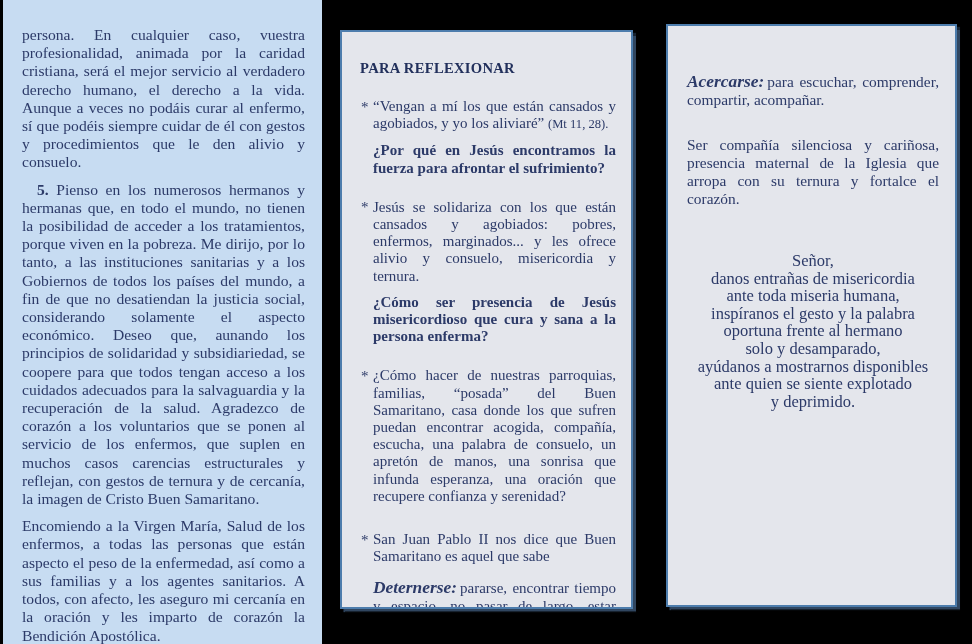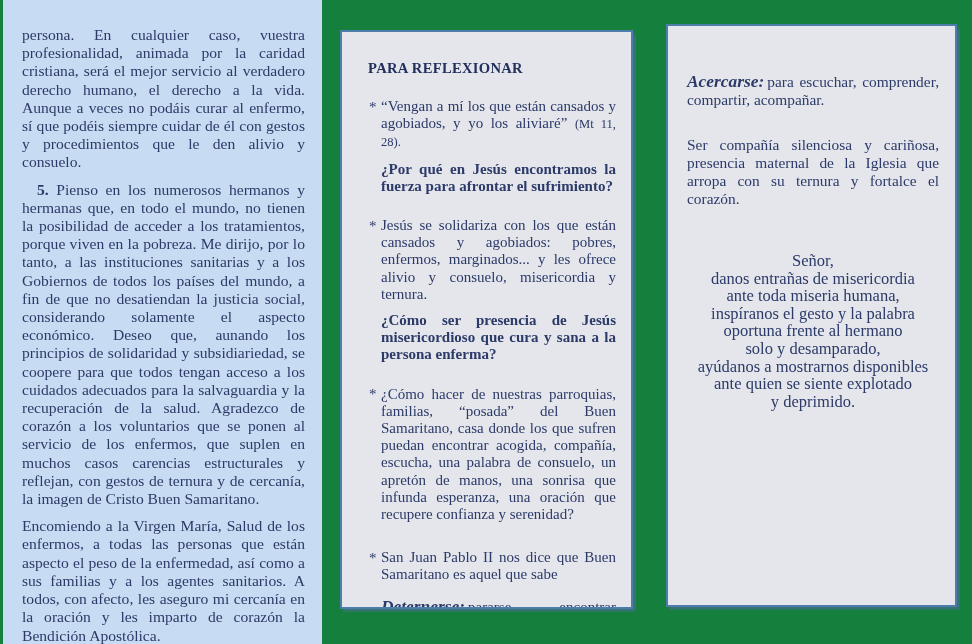--- a/index.html
+++ b/index.html
@@ -2,21 +2,21 @@
 <html><head>
 <meta charset="utf-8">
 <style>
   * { margin:0; padding:0; box-sizing:border-box; }
   html,body { background:#ffffff; }
   body {
     font-family:"Liberation Serif", serif;
     width:972px; height:644px;
     position:relative; overflow:hidden;
   }
-  .page { position:relative; width:972px; height:644px; background:#15803d; }
+  .page { position:relative; width:972px; height:644px; background:#000000; }
 
   
   .left-panel {
     position:absolute; left:3px; top:0; width:319px; height:644px;
     background:#c7dcf2; color:#2c3a68; overflow:hidden;
     padding:26px 17px 0 19px;
   }
   .lp-par {
     font-size:15.6px; line-height:18.2px; text-align:justify;
     margin-bottom:9px;
@@ -24,21 +24,21 @@
   .lp-par.indent { text-indent:15px; }
   .lp-par .num { font-weight:bold; }
 
   
   .box {
     position:absolute; background:#e4e6ec;
     border:2px solid #4d7dad;
     box-shadow:2.5px 3px 1px rgba(74,108,148,0.65);
     color:#2c3a68; overflow:hidden;
   }
-  .box-middle { left:340px; top:30px; width:293px; height:579px; padding:28px 15px 0 26px; }
+  .box-middle { left:340px; top:30px; width:293px; height:579px; padding:28px 15px 0 18px; }
   .box-right  { left:666px; top:24px; width:291px; height:583px; padding:46px 16px 0 19px; }
 
   .box-middle h2 {
     font-size:14.6px; font-weight:bold; letter-spacing:0.3px;
     color:#22305c; margin-bottom:21px;
   }
   .bullet {
     position:relative; padding-left:13px;
     font-size:15px; line-height:17.2px; text-align:justify;
   }

